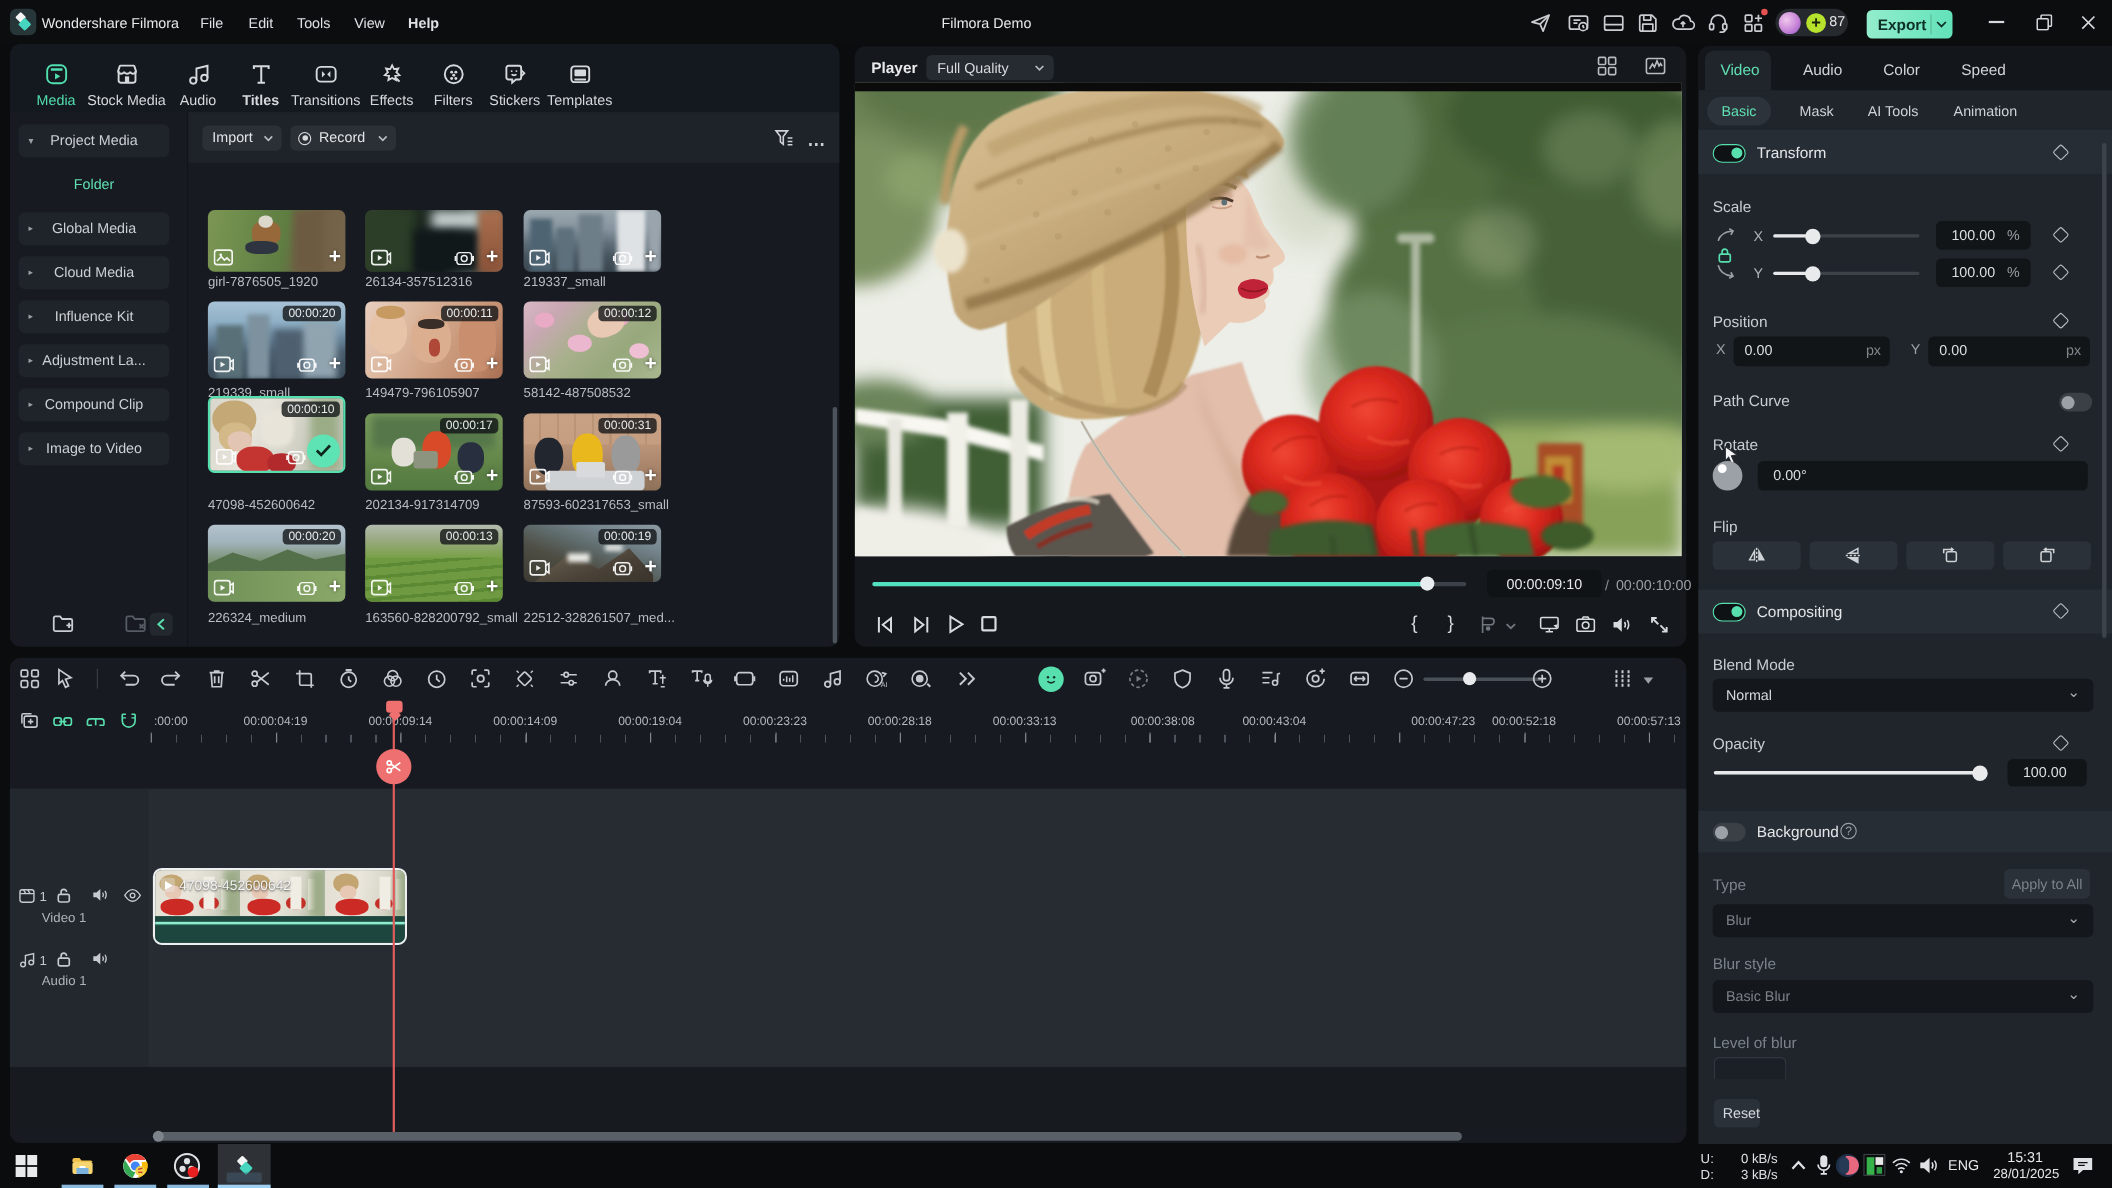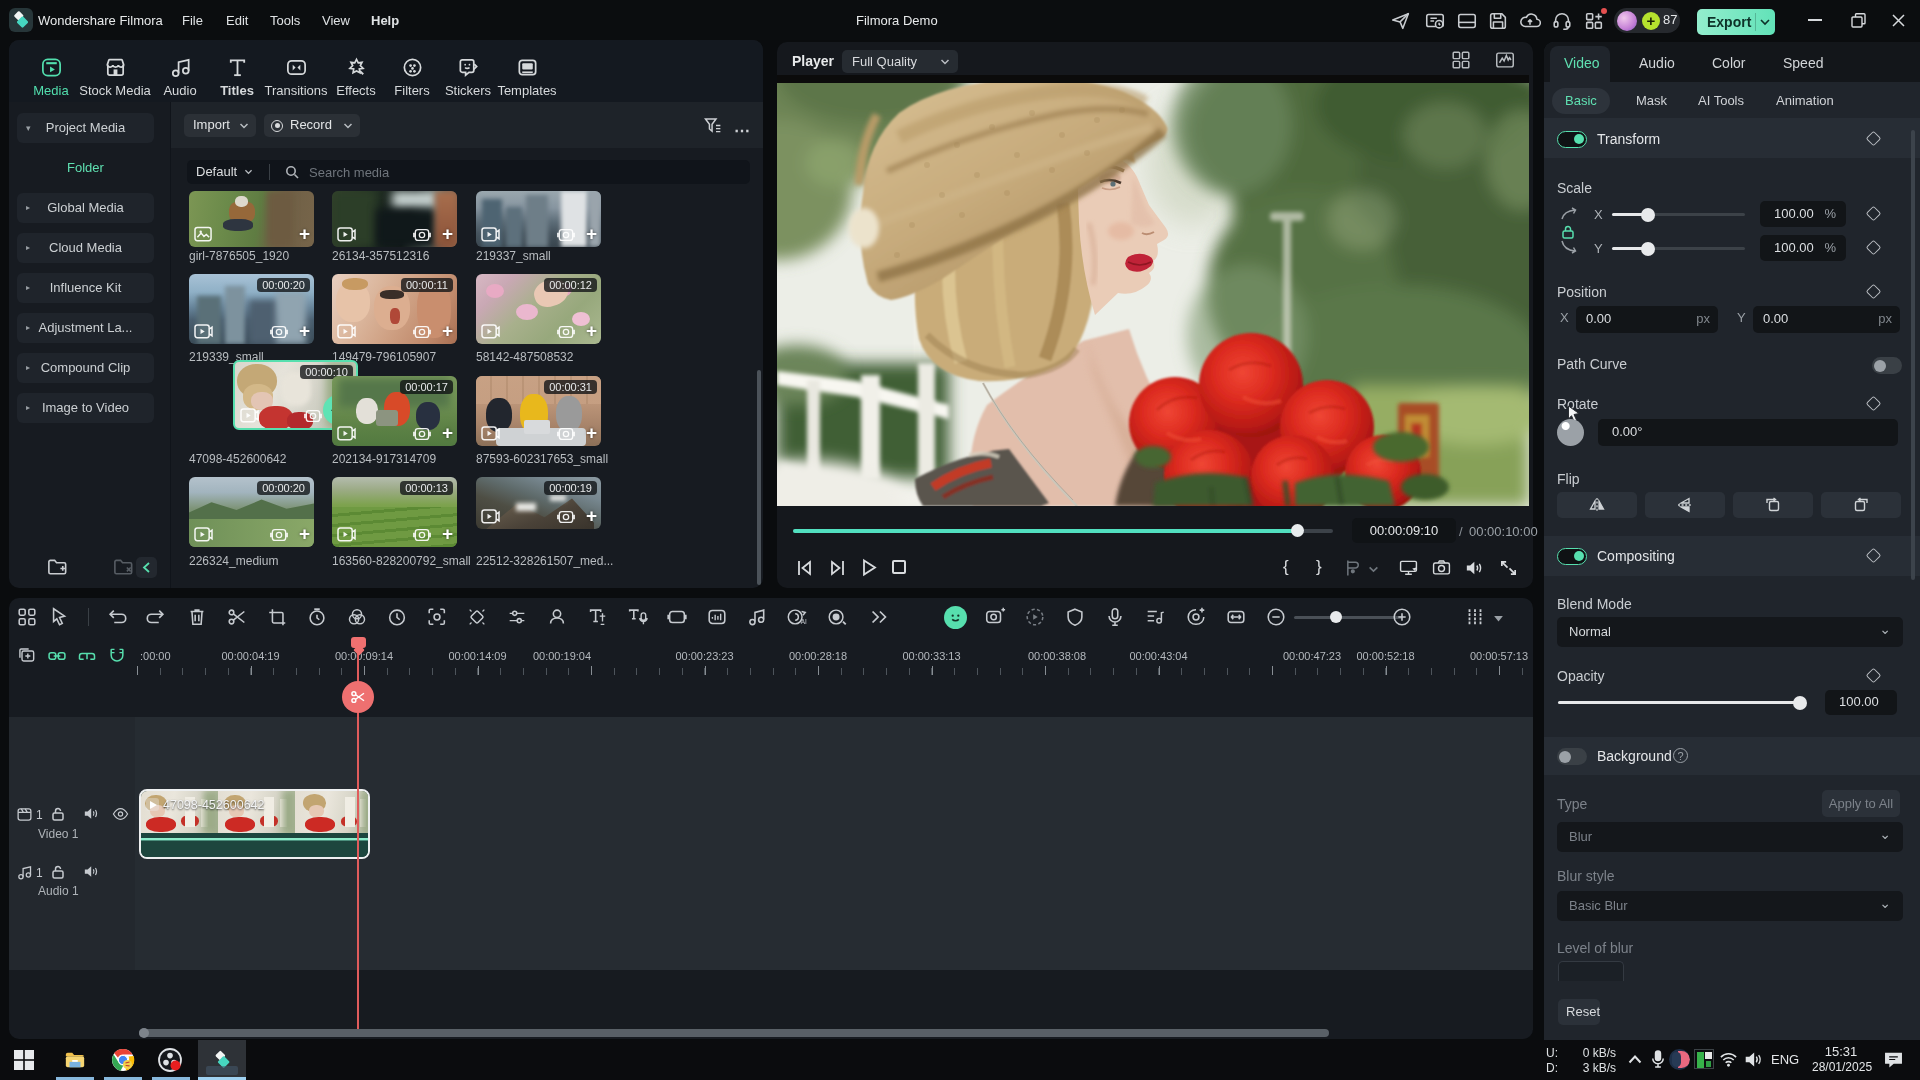--- a/index.html
+++ b/index.html
@@ -264,32 +264,20 @@
   <svg style="position:absolute;right:7px;top:8px;" width="10" height="8" viewBox="0 0 10 8" fill="none" stroke="#b9bdc2" stroke-width="1.5">
         <path d="M1.5 2 l3.5 3.5L8.5 2"></path>
       </svg>
 </div>
 <svg class="abs" style="left:702px;top:115px;" width="21" height="21" viewBox="0 0 24 24" fill="none" stroke="#cdd0d4" stroke-width="1.7">
   <path d="M4 4.5 h12 l-4.5 6 v8 l-3-2.5 v-5.5Z"></path>
       <path d="M16 12 h5 M16 15.5 h5 M16 19 h5" stroke-width="1.5"></path>
 </svg>
 <div class="abs" style="left:734px;top:121px;color:#cdd0d4;font-size:16px;letter-spacing:1px;font-weight:bold;">⋯</div>
 
-<div class="abs" style="left:187px;top:160px;width:563px;height:24px;background:#10141a;border-radius:5px;">
-  <div style="position:absolute;left:9px;top:4px;color:#dcdee0;font-size:13px;">Default</div>
-  <svg style="position:absolute;left:57px;top:9px;" width="9" height="7" viewBox="0 0 10 8" fill="none" stroke="#b9bdc2" stroke-width="1.5">
-        <path d="M1.5 1.5 l3.5 3.5L8.5 1.5"></path>
-      </svg>
-  <div style="position:absolute;left:82px;top:4px;width:1px;height:16px;background:#3a4046;"></div>
-  <svg style="position:absolute;left:98px;top:5px;" width="14" height="14" viewBox="0 0 14 14" fill="none" stroke="#b0b4b9" stroke-width="1.6">
-        <circle cx="6" cy="6" r="4.2"></circle>
-        <path d="M9.5 9.5 L13 13"></path>
-      </svg>
-  <div style="position:absolute;left:122px;top:4.5px;color:#6f757c;font-size:13px;">Search media</div>
-</div>
 
 <div class="abs" style="left:757px;top:370px;width:4px;height:215px;background:#4c535a;border-radius:2px;"></div>
 
 <div class="thumb" style="left:189px;top:191px;height:56px;
   background:linear-gradient(100deg,#7c9654 0%,#6b8a4a 30%,#5f7c42 55%,#6f6046 72%,#77654a 100%);">
   <div style="position:absolute;left:40px;top:10px;width:26px;height:22px;border-radius:40%;background:#96683a;"></div>
   <div style="position:absolute;left:46px;top:5px;width:13px;height:11px;border-radius:45%;background:#ddd8cc;"></div>
   <div style="position:absolute;left:34px;top:28px;width:30px;height:12px;border-radius:40%;background:#2e3540;"></div>
   <div style="position:absolute;left:78px;top:0;width:26px;height:56px;background:#6d5b41;filter:blur(3px);"></div>
   <svg class="ticon" width="19" height="17" viewBox="0 0 20 18" fill="none" stroke="#fff" stroke-width="1.6">
@@ -402,21 +390,21 @@
   <svg class="ticon2" width="18" height="16" viewBox="0 0 20 18" fill="none" stroke="#fff" stroke-width="1.5">
         <rect x="2.5" y="3" width="15" height="12" rx="3"></rect>
         <circle cx="10" cy="9" r="3"></circle>
         <path d="M1 6.5 v5 M19 6.5 v5" stroke-width="2"></path>
       </svg>
   <div class="plus">+</div>
 </div>
 <div class="cap" style="left:476px;top:350px;">58142-487508532</div>
 
 <div class="thumb" style="left:189px;top:360px;height:70px;border:2px solid #57dfae;
-  background:linear-gradient(115deg,#d9d6cc 0%,#e6e3da 35%,#dad8ce 55%,#c9cabe 75%,#b9bfae 100%);margin-left:44px;">
+  background:linear-gradient(115deg,#d9d6cc 0%,#e6e3da 35%,#dad8ce 55%,#c9cabe 75%,#b9bfae 100%);">
   <div style="position:absolute;left:2px;top:2px;width:40px;height:34px;border-radius:48%;background:#c4a876;"></div>
   <div style="position:absolute;left:8px;top:22px;width:30px;height:26px;border-radius:46%;background:#d3b888;"></div>
   <div style="position:absolute;left:16px;top:30px;width:22px;height:18px;border-radius:45%;background:#e3c5b4;"></div>
   <div style="position:absolute;left:46px;top:10px;width:30px;height:34px;border-radius:40%;background:#e8e4da;filter:blur(2px);"></div>
   <div style="position:absolute;left:24px;top:44px;width:34px;height:24px;border-radius:45%;background:#c43430;"></div>
   <div style="position:absolute;left:52px;top:50px;width:26px;height:18px;border-radius:45%;background:#b32a2c;"></div>
   <div style="position:absolute;right:4px;top:0px;width:26px;height:66px;background:#9aac86;filter:blur(4px);"></div>
   <div class="dur" style="top:3px;right:3px;">00:00:10</div>
   <svg class="ticon" width="19" height="17" viewBox="0 0 20 18" fill="none" stroke="#fff" stroke-width="1.6">
         <rect x="1" y="2" width="15" height="13.5" rx="2.5"></rect>
@@ -1100,21 +1088,21 @@
   <path d="M5 4 v7 a7 7 0 0 0 14 0 V4"></path>
       <path d="M5 4 h4 M15 4 h4 M5 8 h4 M15 8 h4" stroke-width="1.5"></path>
 </svg>
 
 <div class="abs" style="left:137px;top:668px;width:1390px;height:7px;
   background:repeating-linear-gradient(90deg,#4d545b 0 1px,transparent 1px 22.7px);"></div>
 <div class="rlab" style="left:140px;transform:none;">:00:00</div>
 <div class="rlab" style="left:250.5px;">00:00:04:19</div>
 <div class="rlab" style="left:364px;">00:00:09:14</div>
 <div class="rlab" style="left:477.5px;">00:00:14:09</div>
-<div class="rlab" style="left:562px;">00:00:19:04</div>
+<div class="rlab" style="left:591px;">00:00:19:04</div>
 <div class="rlab" style="left:704.5px;">00:00:23:23</div>
 <div class="rlab" style="left:818px;">00:00:28:18</div>
 <div class="rlab" style="left:931.5px;">00:00:33:13</div>
 <div class="rlab" style="left:1045px;padding-left:24px;">00:00:38:08</div>
 <div class="rlab" style="left:1158.5px;">00:00:43:04</div>
 <div class="rlab" style="left:1272px;margin-left:40px;">00:00:47:23</div>
 <div class="rlab" style="left:1385.5px;">00:00:52:18</div>
 <div class="rlab" style="left:1499px;">00:00:57:13</div>
 <div class="tick-major" style="left:137px;"></div>
 <div class="tick-major" style="left:250.5px;"></div>

